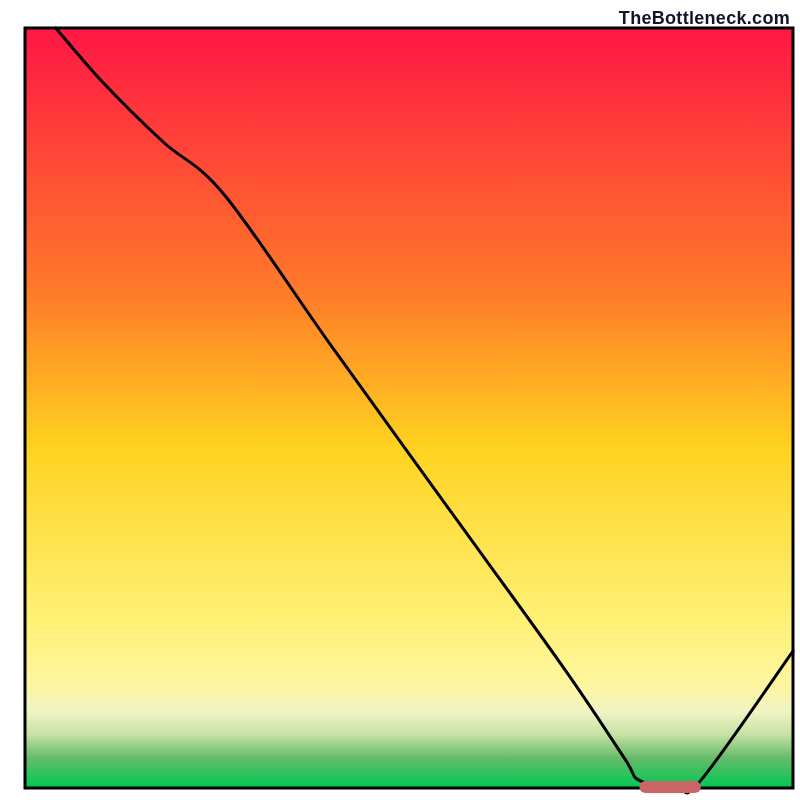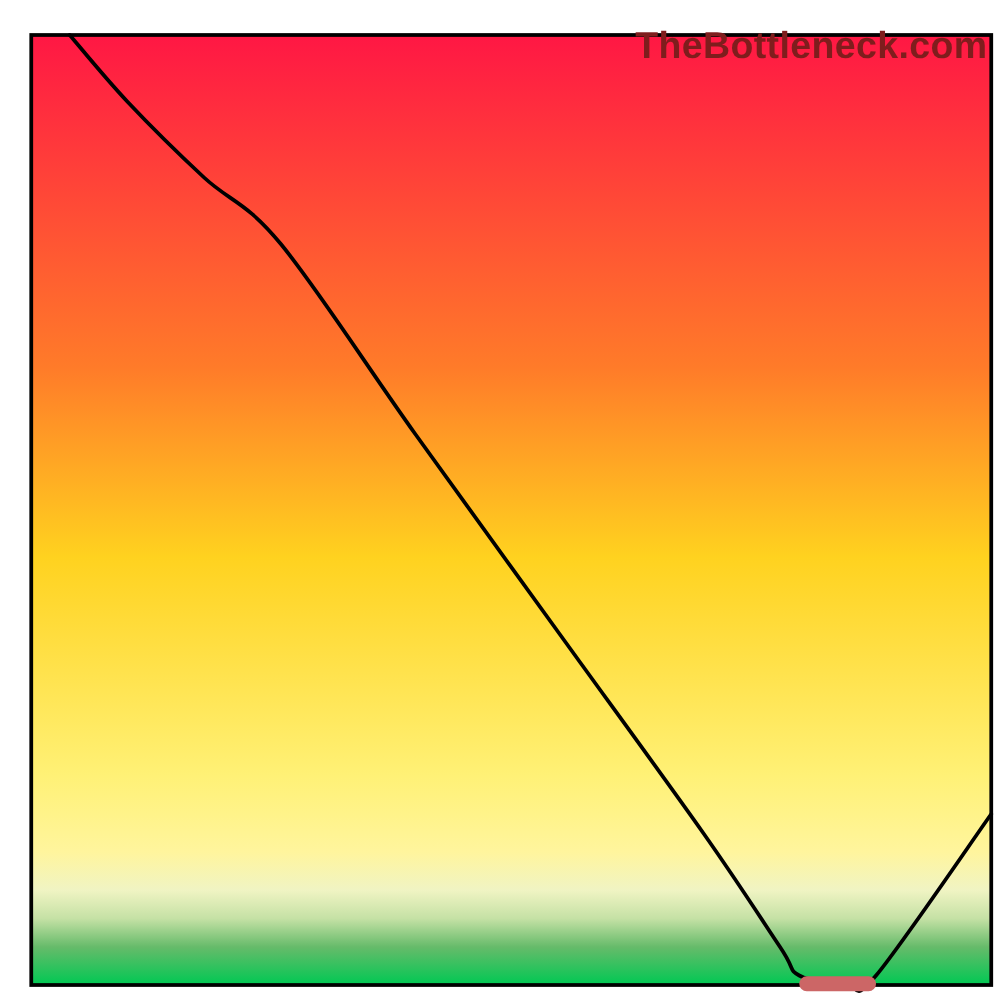--- a/index.html
+++ b/index.html
@@ -10,25 +10,25 @@
     background: #ffffff;
     font-family: Arial, Helvetica, sans-serif;
   }
   .container {
     position: relative;
     width: 800px;
     height: 800px;
   }
   .watermark {
     position: absolute;
-    top: 20px;
+    top: 8px;
     right: 10px;
-    font-size: 30px;
+    font-size: 18px;
     font-weight: 600;
-    color: #7f1d1d;
+    color: #0f172a;
     letter-spacing: 0.3px;
   }
   svg {
     display: block;
   }
 </style>
 </head>
 <body>
 
 <div class="container">

